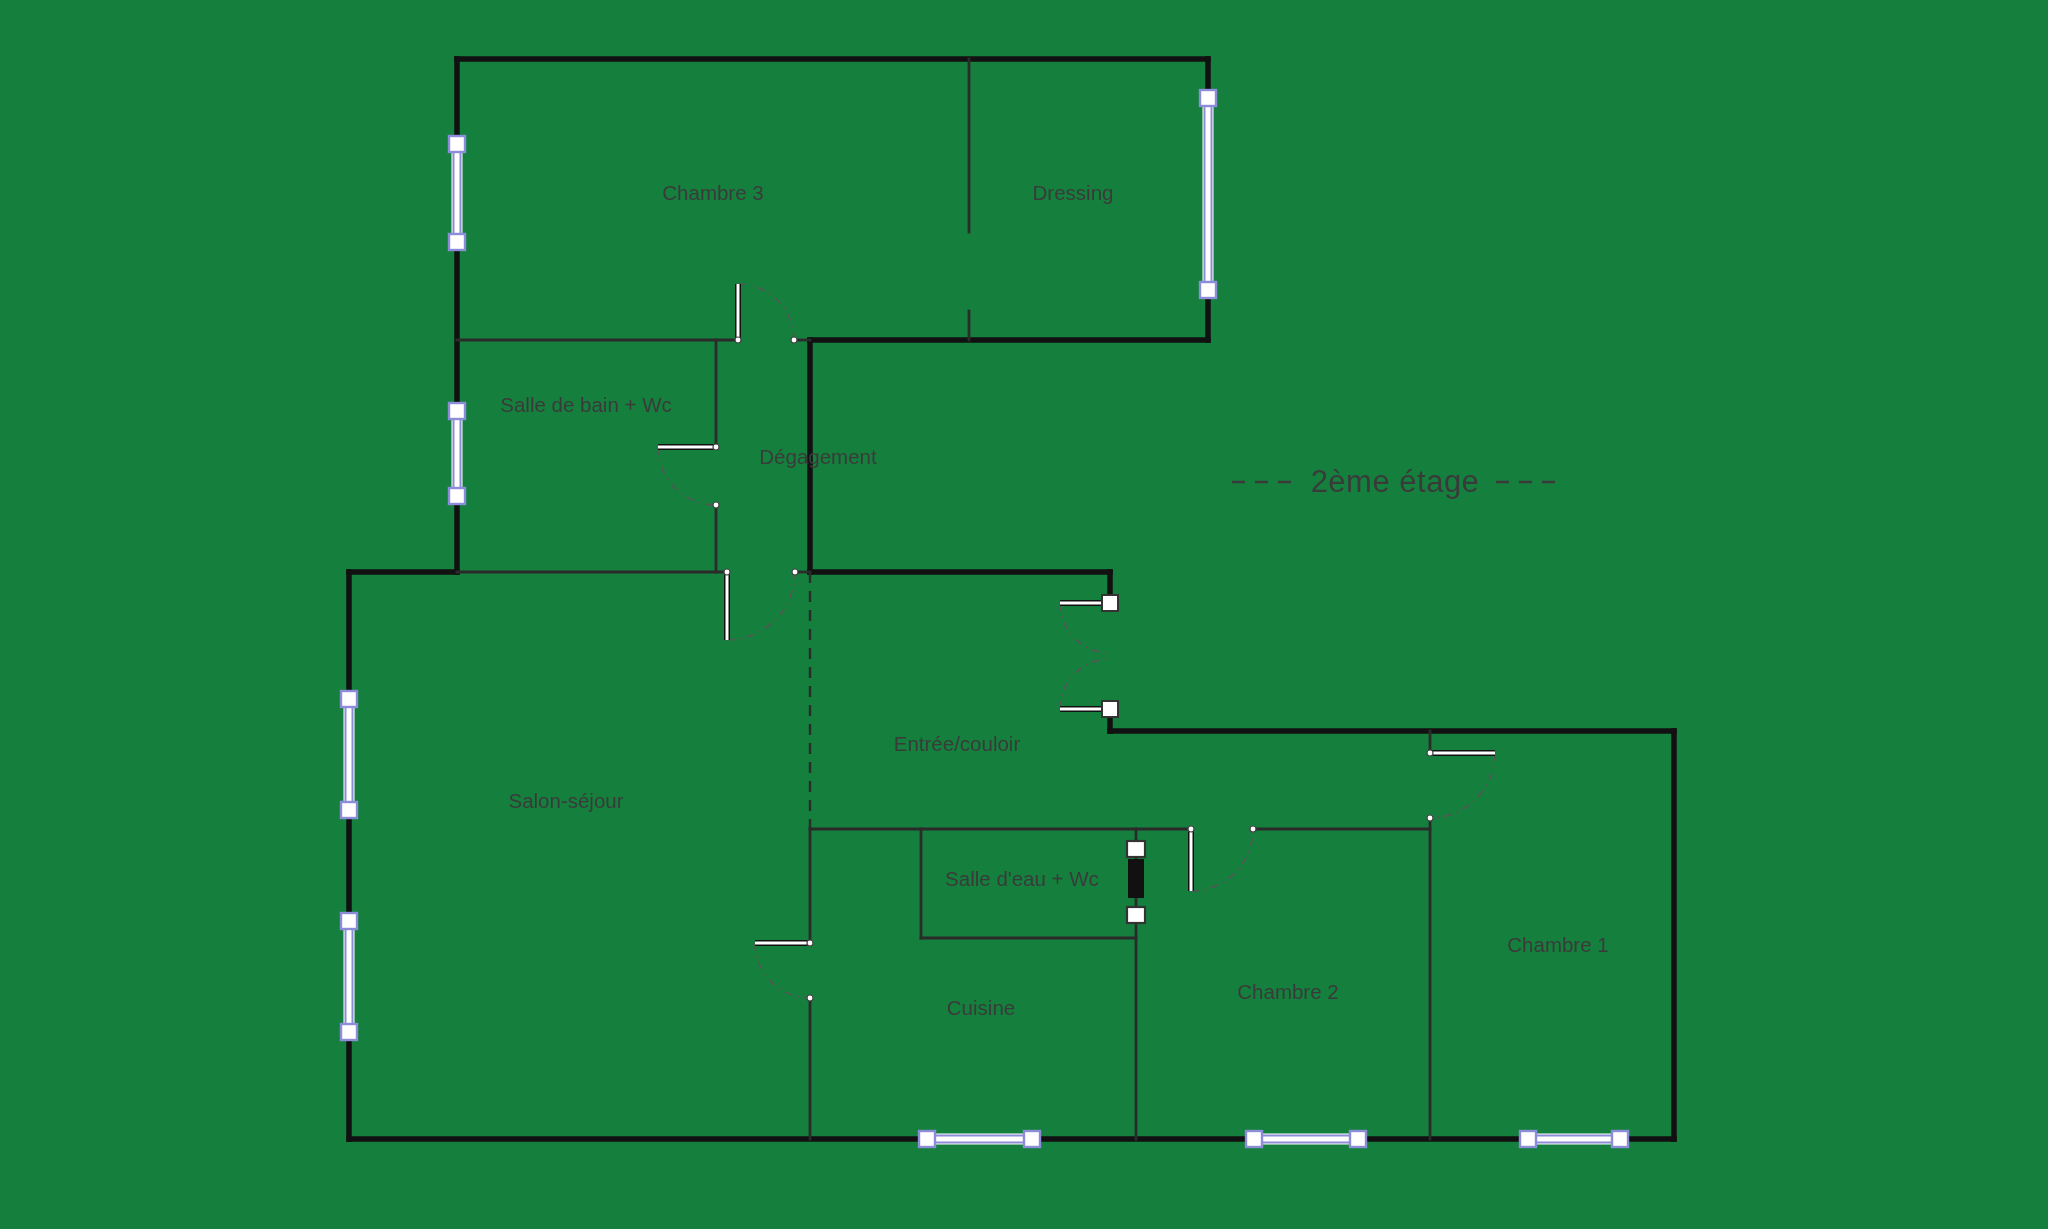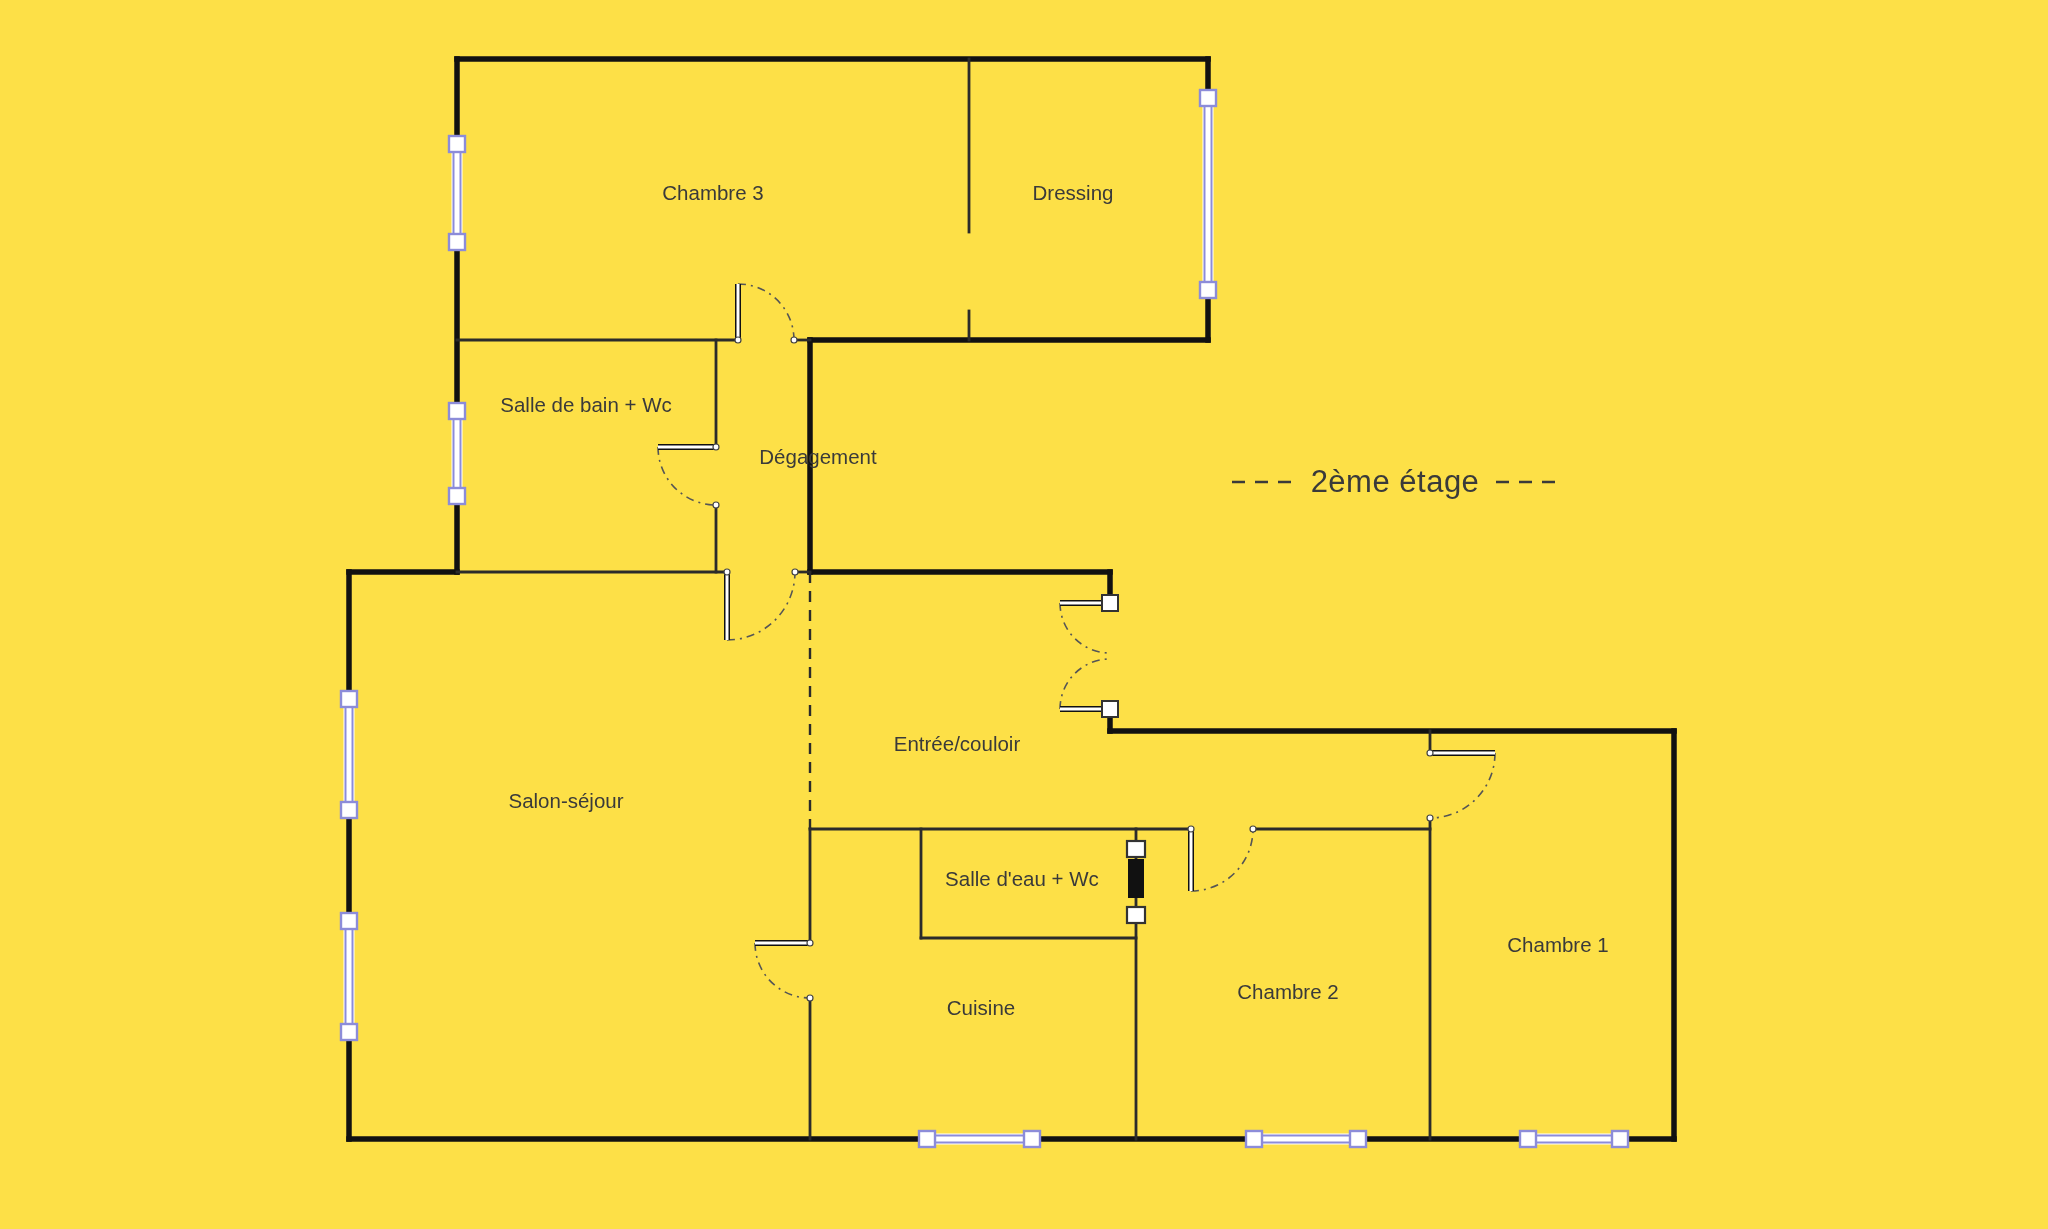--- a/index.html
+++ b/index.html
@@ -1,17 +1,17 @@
 <!DOCTYPE html>
 <html><head>
 <meta charset="utf-8">
 <title>Plan - 2ème étage</title>
 <style>
   html,body{margin:0;padding:0;background:#ffffff;}
-  .page{width:2048px;height:1229px;background:#fde047;position:relative;overflow:hidden;}
+  .page{width:2048px;height:1229px;background:#15803d;position:relative;overflow:hidden;}
   svg{display:block;width:2048px;height:1229px;}
   .room-label{font-family:"Liberation Sans",sans-serif;font-size:20.5px;fill:#3a3a3a;}
   .floor-title{font-family:"Liberation Sans",sans-serif;font-size:31px;fill:#3a3a3a;letter-spacing:0.5px;}
 </style>
 </head>
 <body>
 
 <div class="page">
   <svg id="plan" viewBox="0 0 2048 1229" xmlns="http://www.w3.org/2000/svg">
     <g id="walls-exterior">

